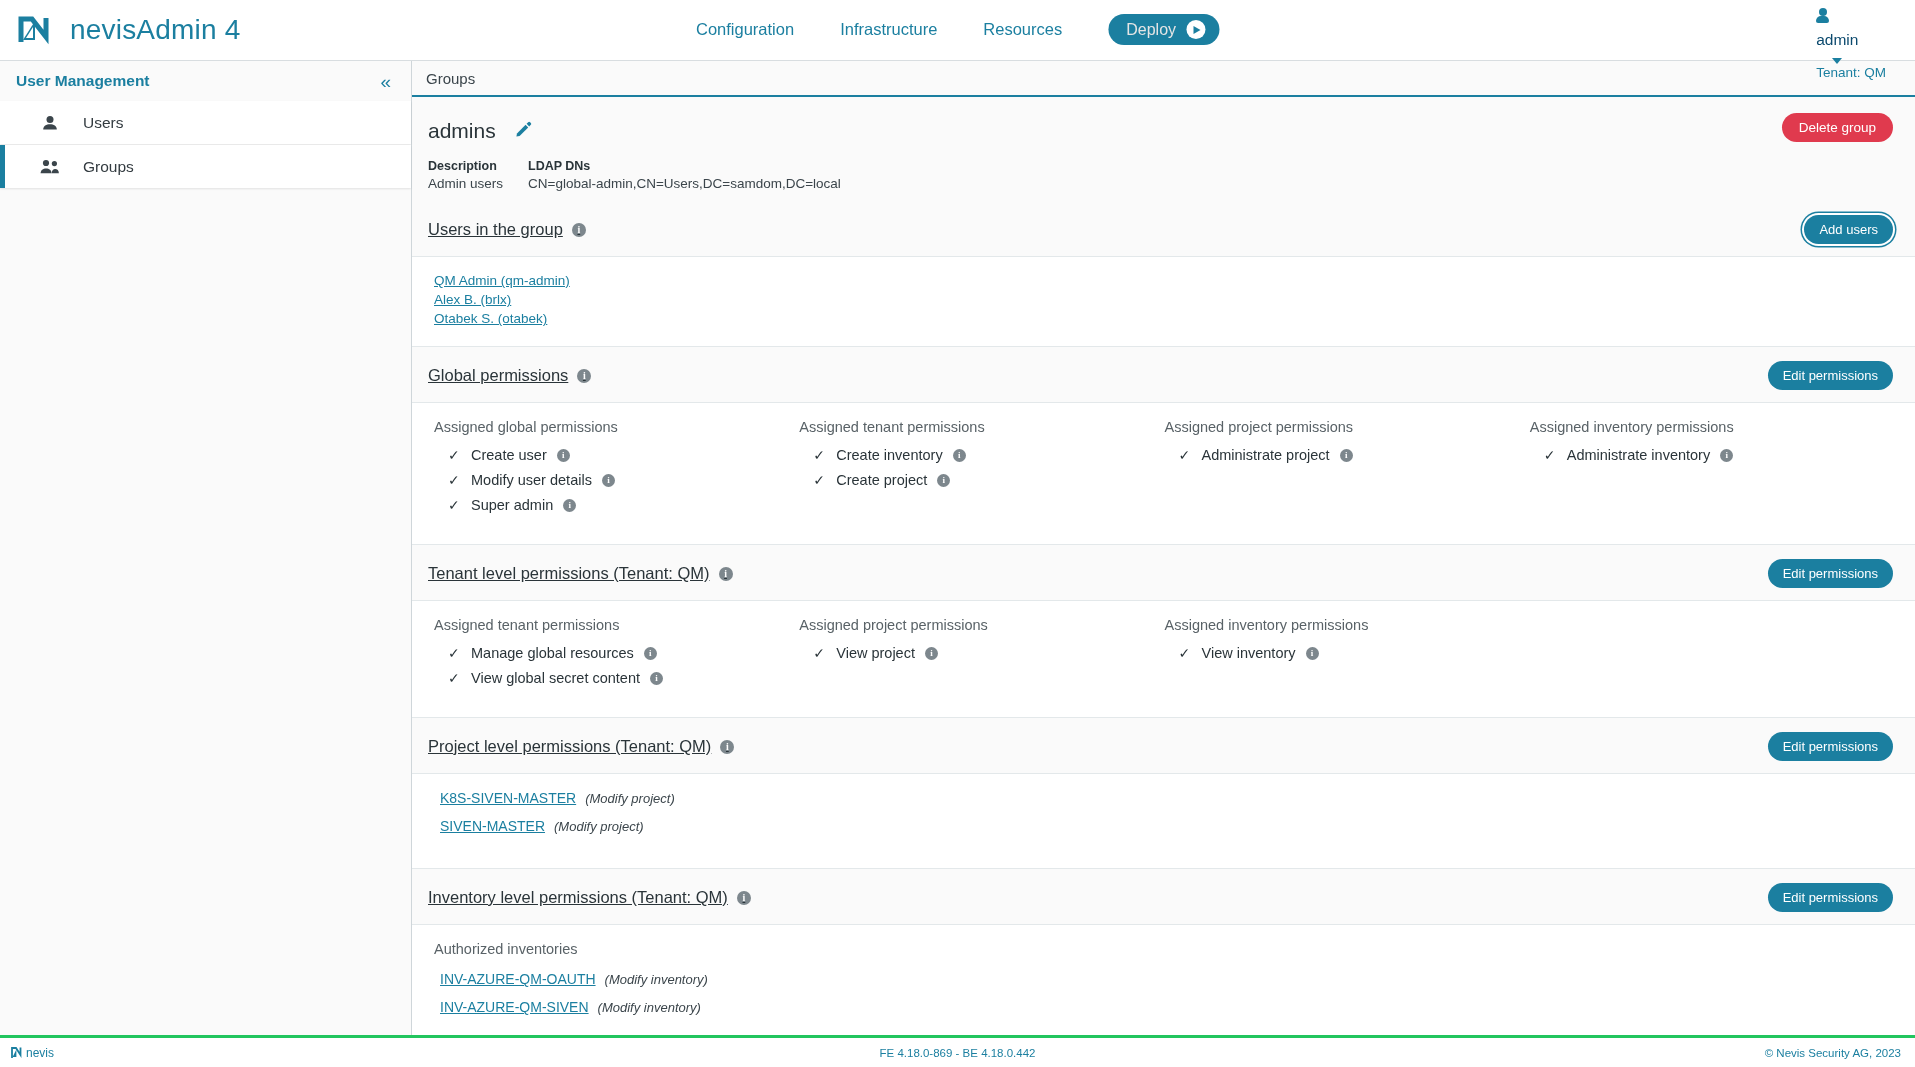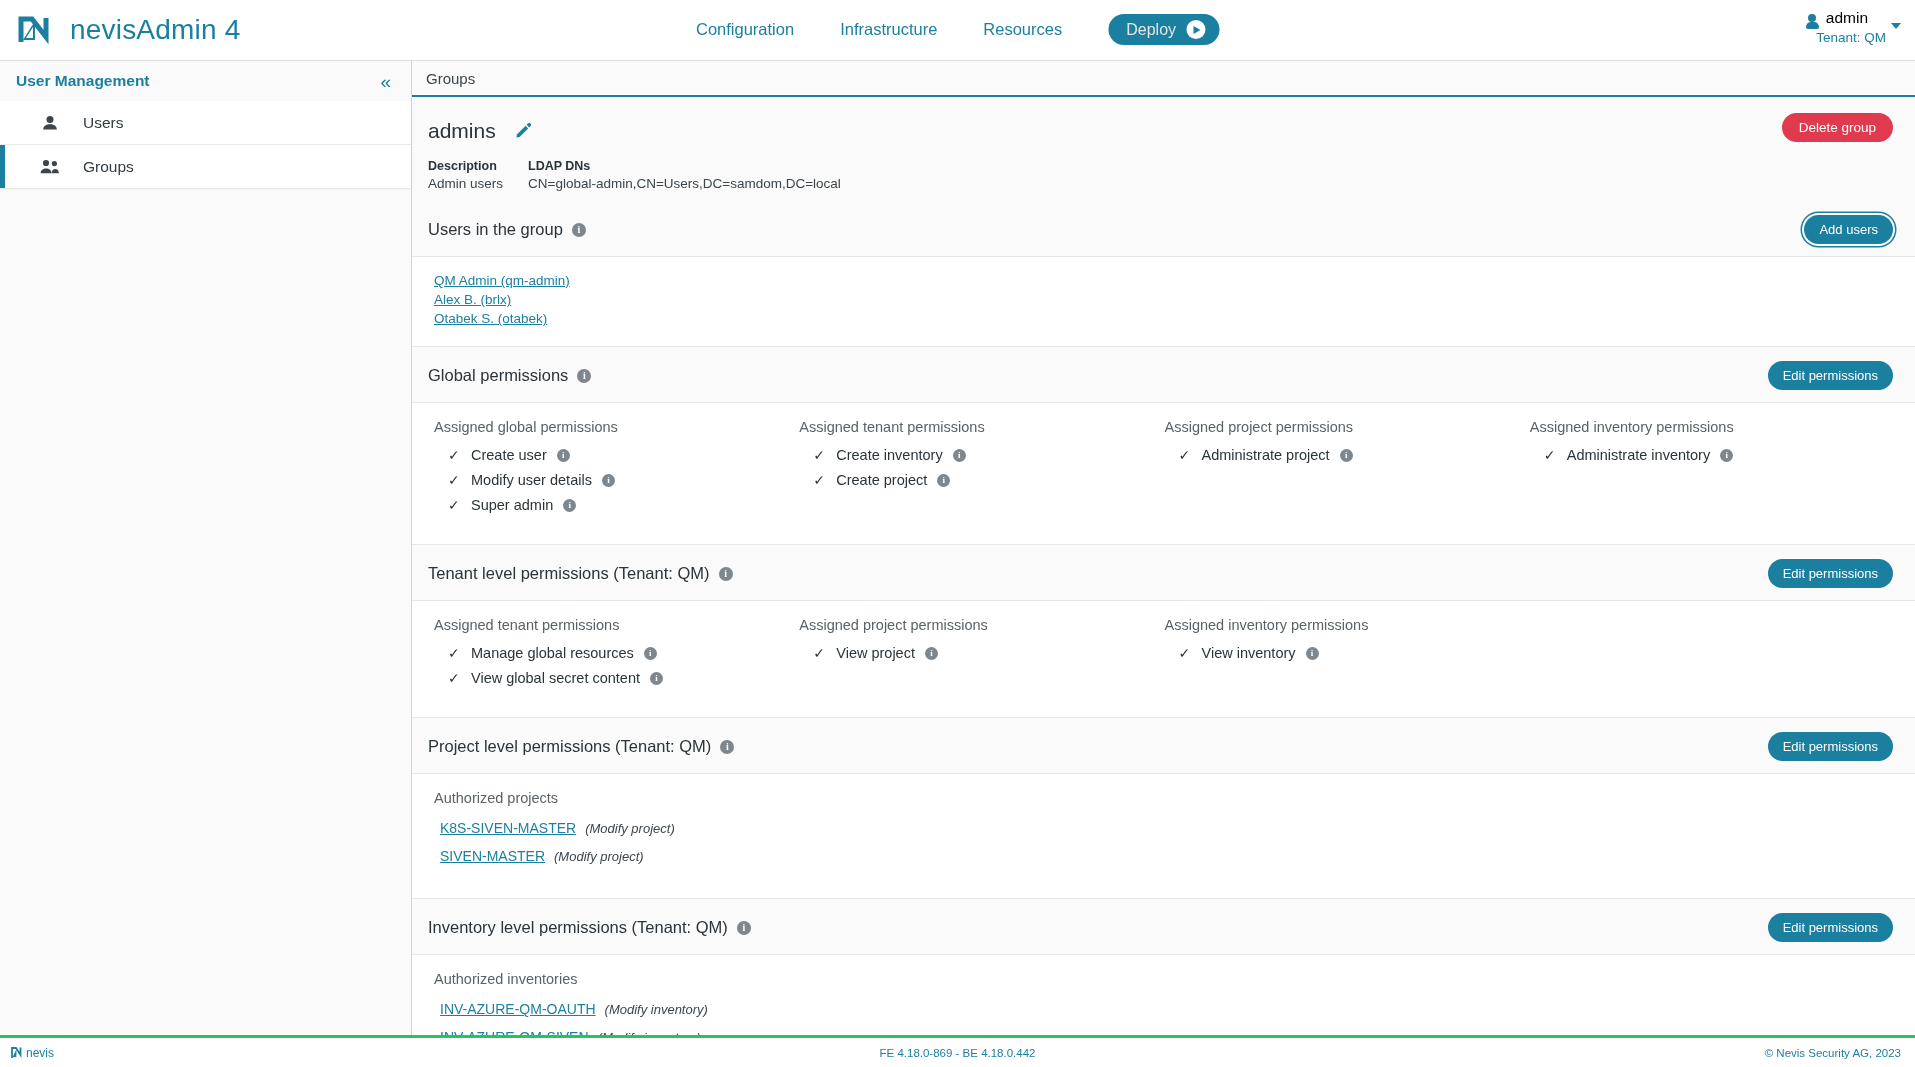--- a/index.html
+++ b/index.html
@@ -36,21 +36,21 @@
     display: inline-flex; align-items: center; justify-content: center;
   }
   .deploy-play::after {
     content: ""; width: 0; height: 0;
     border-left: 7px solid #1b7fa0;
     border-top: 4.5px solid transparent; border-bottom: 4.5px solid transparent;
     margin-left: 2px;
   }
 
   .userbox { position: absolute; right: 14px; top: 8px; text-align: right; line-height: 1.35; }
-  .userline { display: flex; align-items: flex-end; justify-content: flex-end; gap: 7px; color: #000000; font-size: 15.5px; }
+  .userline { display: flex; align-items: flex-start; justify-content: flex-end; gap: 7px; color: #0c4a6e; font-size: 15.5px; flex-direction: column; }
   .user-icon { width: 13px; height: 15px; position: relative; display: inline-block; }
   .user-icon::before { content:""; position:absolute; top:0; left:2.5px; width:8px; height:8px; border-radius:50%; background:#1b7fa0; }
   .user-icon::after { content:""; position:absolute; bottom:0; left:0; width:13px; height:7px; border-radius:7px 7px 3px 3px; background:#1b7fa0; }
   .caret-down { width:0;height:0;border-left:5.5px solid transparent;border-right:5.5px solid transparent;border-top:6px solid #1b7fa0; margin-left:16px; }
   .tenant { color: #1b7fa0; font-size: 13.5px; margin-right: 15px; }
 
   
   .body { flex: 1; display: flex; min-height: 0; border-top: 1px solid #d8dde0; }
 
   
@@ -71,41 +71,41 @@
   .side-icon { width: 22px; display: flex; justify-content: center; }
   .sidebar-fill { flex: 1; background: #fafafa; }
 
   
   .main { flex: 1; display: flex; flex-direction: column; min-width: 0; background: #fafafa; }
   .crumbbar { height: 36px; display: flex; align-items: center; padding-left: 14px; border-bottom: 2px solid #1b7fa0; background: #fafafa; }
   .crumb { font-size: 15px; color: #3b454b; }
   .scroll { flex: 1; overflow-y: auto; background: #fafafa; padding: 0; }
 
   .group-head { padding: 22px 20px 10px 16px; position: relative; }
-  .group-title-row { display: flex; align-items: center; gap: 18px; }
+  .group-title-row { display: flex; align-items: flex-start; gap: 18px; }
   .group-title { font-size: 21px; color: #2a3439; }
   .pencil { cursor: pointer; }
   .delete-btn {
     position: absolute; right: 22px; top: 16px;
     background: #e03a4e; color: #fff; border: none; border-radius: 18px;
     font-size: 13.5px; padding: 7px 17px; cursor: pointer;
     font-family: "Liberation Sans", sans-serif;
   }
   .meta { display: flex; gap: 0; margin-top: 16px; }
   .meta-col { display: flex; flex-direction: column; }
   .meta-col.c1 { width: 100px; }
   .meta-label { font-size: 12.5px; font-weight: bold; color: #2a3439; }
   .meta-val { font-size: 13.5px; color: #3b454b; margin-top: 3px; }
 
   .section { margin: 0 0 0 0; }
   .section-header {
     display: flex; align-items: center; justify-content: space-between;
     padding: 14px 22px 12px 16px; background: #fafafa;
   }
-  .section-title { font-size: 16.5px; color: #2a3439; display: flex; align-items: center; gap: 9px; }
+  .section-title { font-size: 16.5px; color: #2a3439; display: flex; align-items: center; gap: 9px; text-decoration: underline; }
   .pill-btn {
     background: #1b7fa0; color: #fff; border: none; border-radius: 18px;
     font-size: 13px; padding: 7px 15px; cursor: pointer;
     font-family: "Liberation Sans", sans-serif;
   }
   .pill-btn.ring { box-shadow: 0 0 0 2px #fff, 0 0 0 3.5px #1b7fa0; }
 
   .panel { background: #ffffff; border-top: 1px solid #e3e8ea; border-bottom: 1px solid #e3e8ea; padding: 16px 20px 16px 22px; }
   .panel.tall { padding-bottom: 22px; }
 
@@ -376,21 +376,20 @@
 
         <section class="section">
           <div class="section-header">
             <span class="section-title">
               <span>Project level permissions (Tenant: QM)</span>
               <span class="info-i">i</span>
             </span>
             <button class="pill-btn">Edit permissions</button>
           </div>
           <div class="panel tall">
-            <div class="sub-title">Authorized projects</div>
             <div class="res-row">
               <a href="#">K8S-SIVEN-MASTER</a>
               <span class="res-note">(Modify project)</span>
             </div>
             <div class="res-row">
               <a href="#">SIVEN-MASTER</a>
               <span class="res-note">(Modify project)</span>
             </div>
           </div>
         </section>

